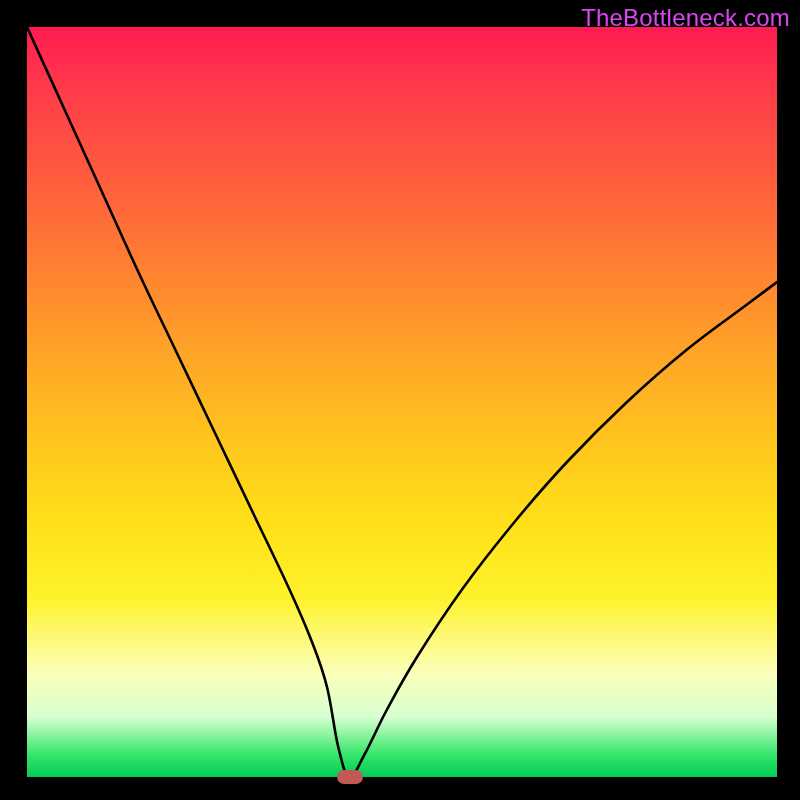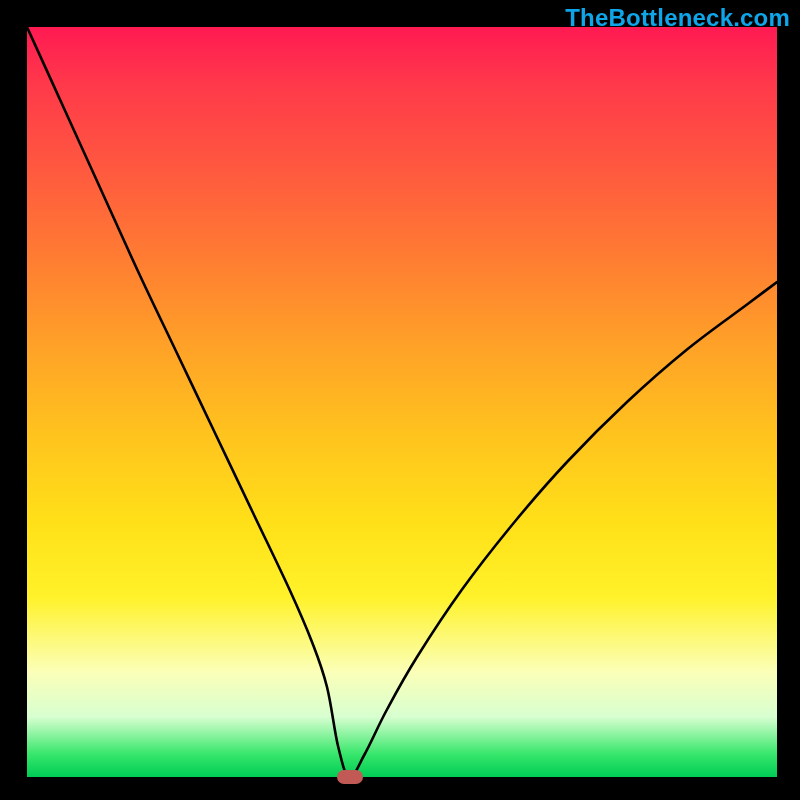--- a/index.html
+++ b/index.html
@@ -35,23 +35,23 @@
       #fbffb8 86%,
       #d7ffd0 92%,
       #36e66a 97%,
       #00cc55 100%
     );
   }
   .watermark {
     position: absolute;
     top: 4px;
     right: 10px;
-    color: #0ea5e9;
+    color: #d946ef;
     font-size: 24px;
-    font-weight: 700;
+    font-weight: 400;
     letter-spacing: 0.2px;
     user-select: none;
   }
   .curve-svg {
     position: absolute;
     left: 0;
     top: 0;
     width: 750px;
     height: 750px;
   }

